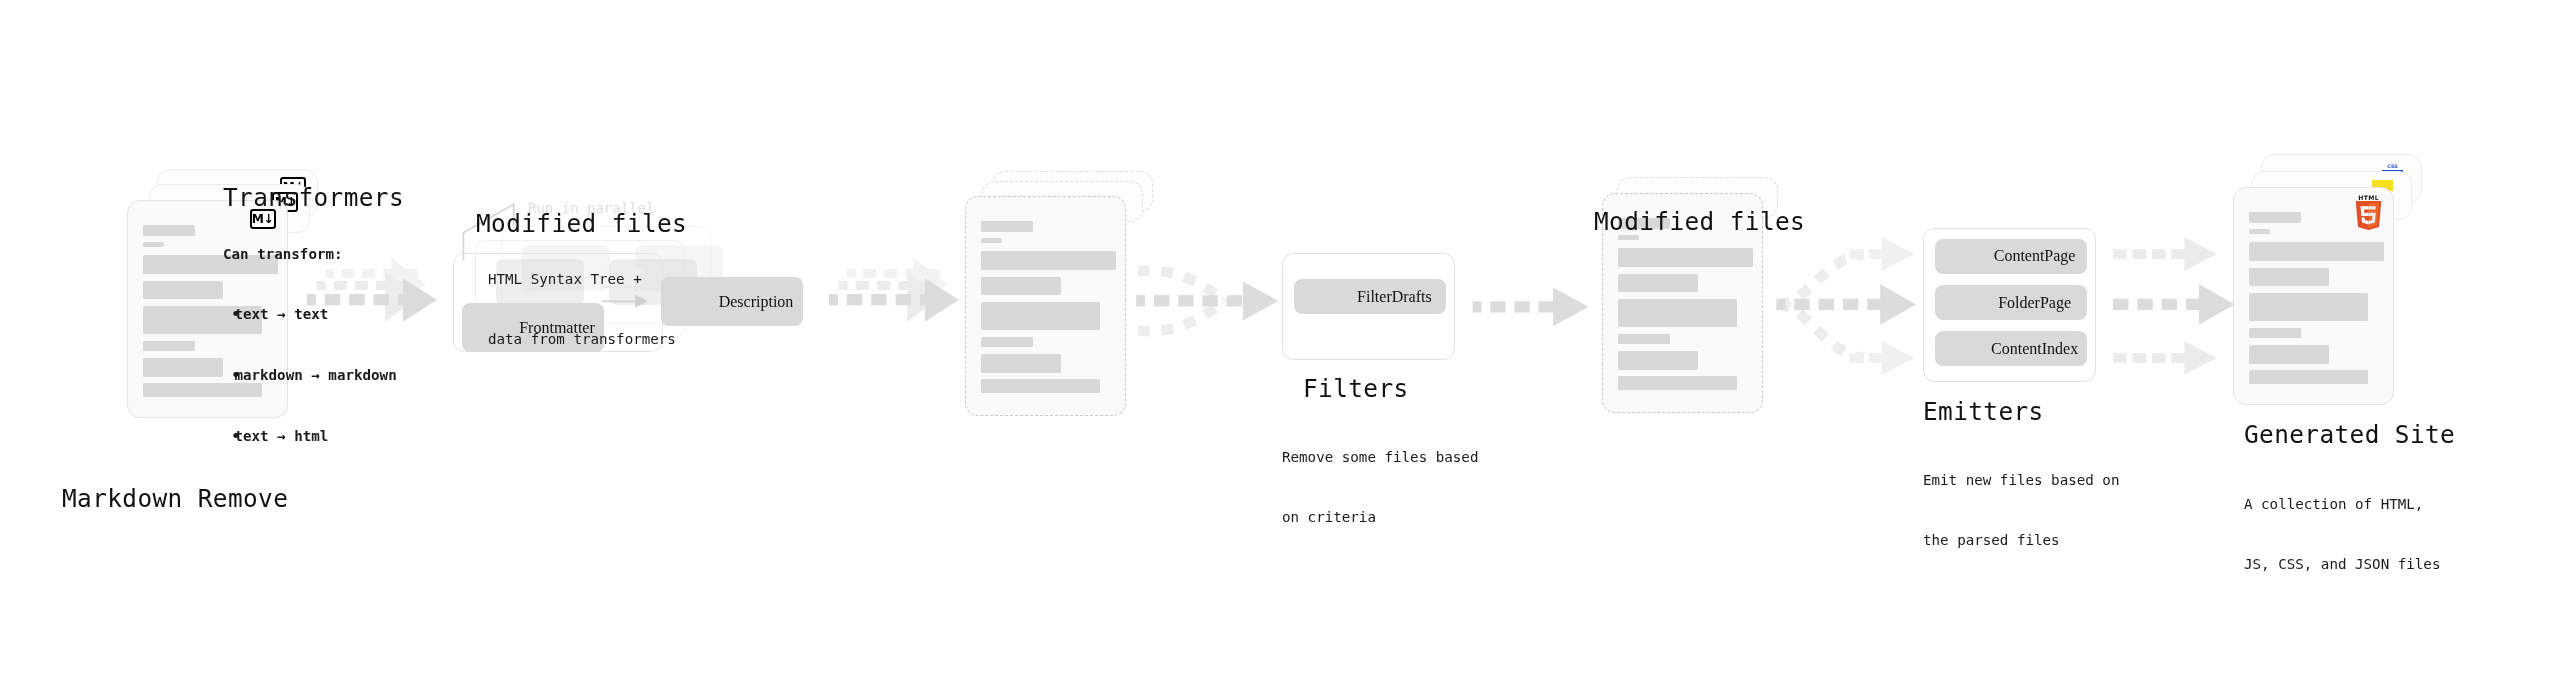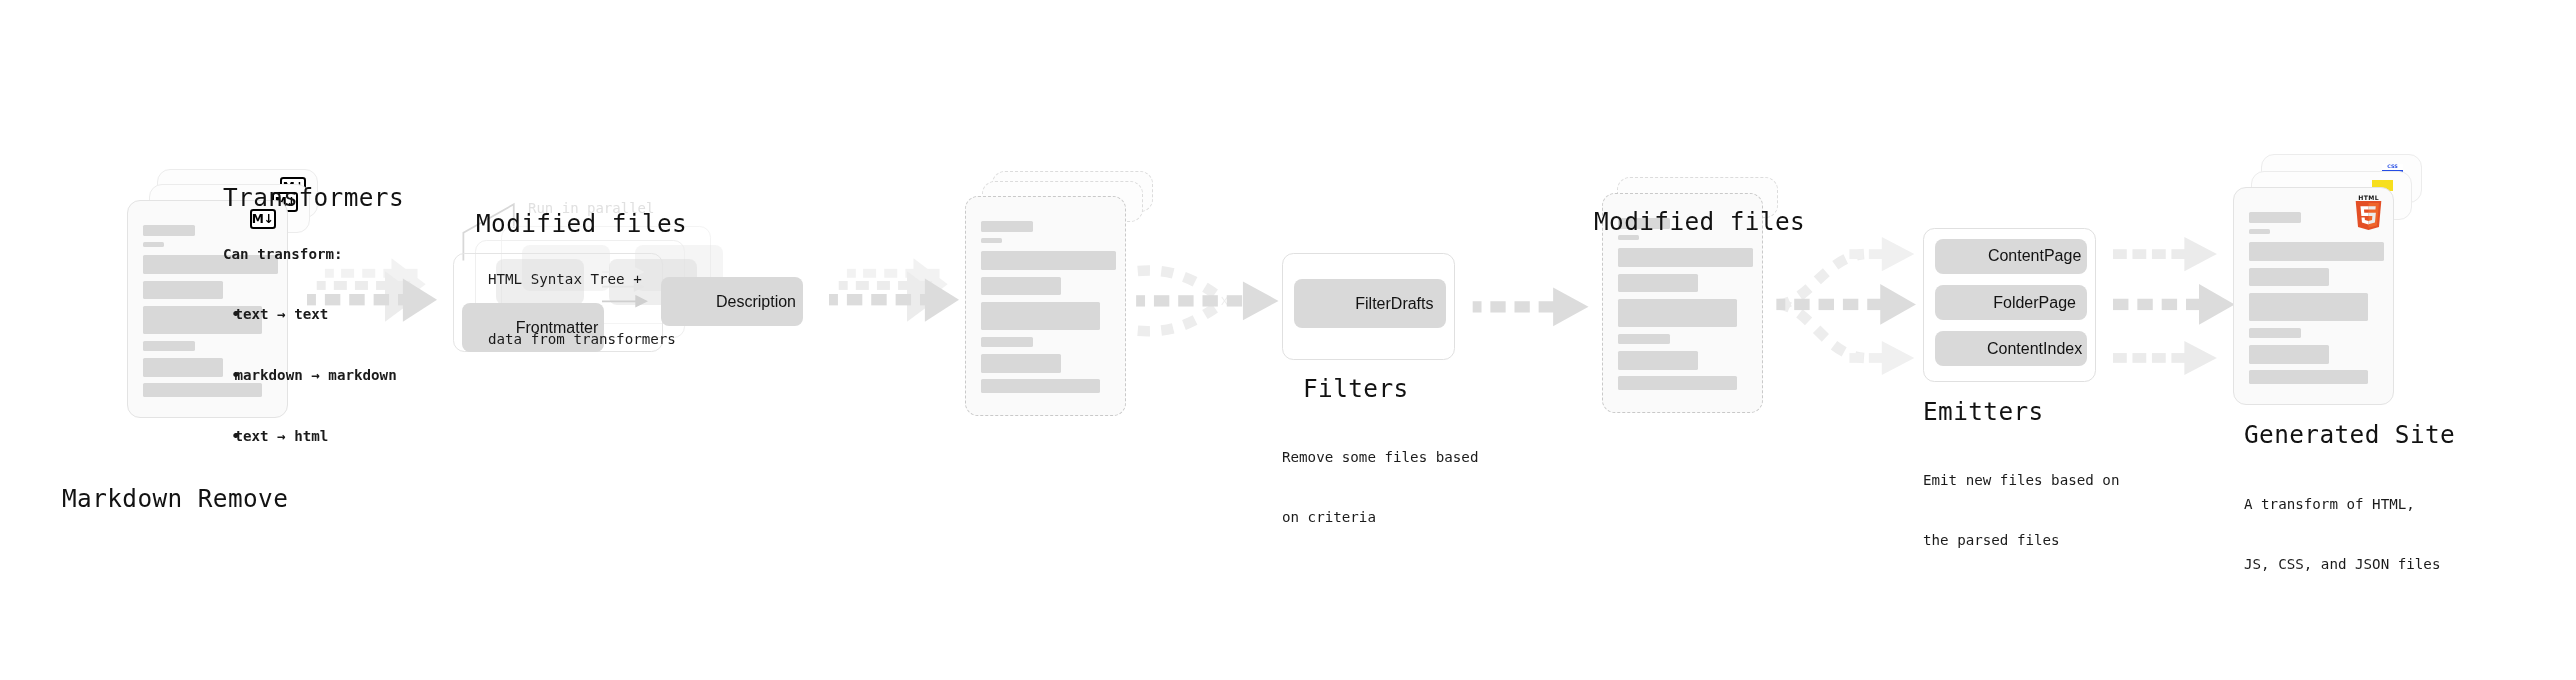--- a/index.html
+++ b/index.html
@@ -46,21 +46,21 @@
   
   .panel{
     position:absolute;border:1.5px solid #e0e0e0;border-radius:11.4px;background:#ffffff;
     box-sizing:border-box;
   }
   .panel.ghost1{border-color:#efefef;background:transparent;}
   .panel.ghost2{border-color:#f4f4f4;background:transparent;}
   .pill{
     position:absolute;background:#d9d9d9;border-radius:8.1px;
     display:flex;align-items:center;justify-content:center;
-    font-family:Liberation Sans, sans-serif;
+    font-family:Liberation Serif, serif;
     font-size:16px;color:#131313;white-space:nowrap;box-sizing:border-box;padding-left:48px;
   }
   .pill.g1{background:rgba(217,217,217,.45);color:transparent;}
   .pill.g2{background:rgba(217,217,217,.25);color:transparent;}
 
   .runlabel{
     position:absolute;font-family:"DejaVu Sans Mono","Liberation Mono",monospace;
     font-size:14px;color:#e0e0e0;white-space:nowrap;
   }
   svg{display:block;overflow:visible;}
@@ -239,21 +239,21 @@
         <rect x="52" y="46" width="19" height="14"></rect>
           <rect x="82" y="46" width="19" height="14"></rect>
         <rect x="112" y="46" width="19" height="14"></rect>
         <path d="M132 29 L176 53 L132 77 Z"></path>
       </g>
     </svg>
   </div>
 
   <div class="abs" style="left:0;top:0;">
     <div class="panel" style="left:1282px;top:253px;width:173px;height:107px;">
-      <div class="pill" style="left:11.4px;top:25px;width:152px;height:49px;">FilterDrafts</div>
+      <div class="pill" style="left:11.4px;top:25px;width:152px;height:35px;">FilterDrafts</div>
     </div>
     <div class="ttl abs" style="left:1282px;top:374px;margin-left:21px;">Filters</div>
     <div class="sub abs" style="left:1282px;top:406px;">
       <div>Remove some files based</div>
       <div>on criteria</div>
     </div>
   </div>
 
   <div class="abs" style="left:1472px;top:294px;">
     <svg width="122" height="37" viewBox="0 0 150 46" aria-hidden="true">
@@ -383,19 +383,19 @@
         <div class="bar" style="width:80px;height:18.7px;"></div>
         <div class="bar" style="width:119px;height:28.4px;"></div>
         <div class="bar" style="width:52px;height:10.6px;"></div>
         <div class="bar" style="width:80px;height:18.7px;"></div>
         <div class="bar" style="width:119px;height:14px;"></div>
       </div>
     </div>
 
     <div class="ttl abs" style="left:2244px;top:420px;">Generated Site</div>
     <div class="sub abs" style="left:2244px;top:453px;">
-      <div>A transform of HTML,</div>
+      <div>A collection of HTML,</div>
       <div>JS, CSS, and JSON files</div>
     </div>
   </div>
 
 </div>
 
 
 </body></html>

